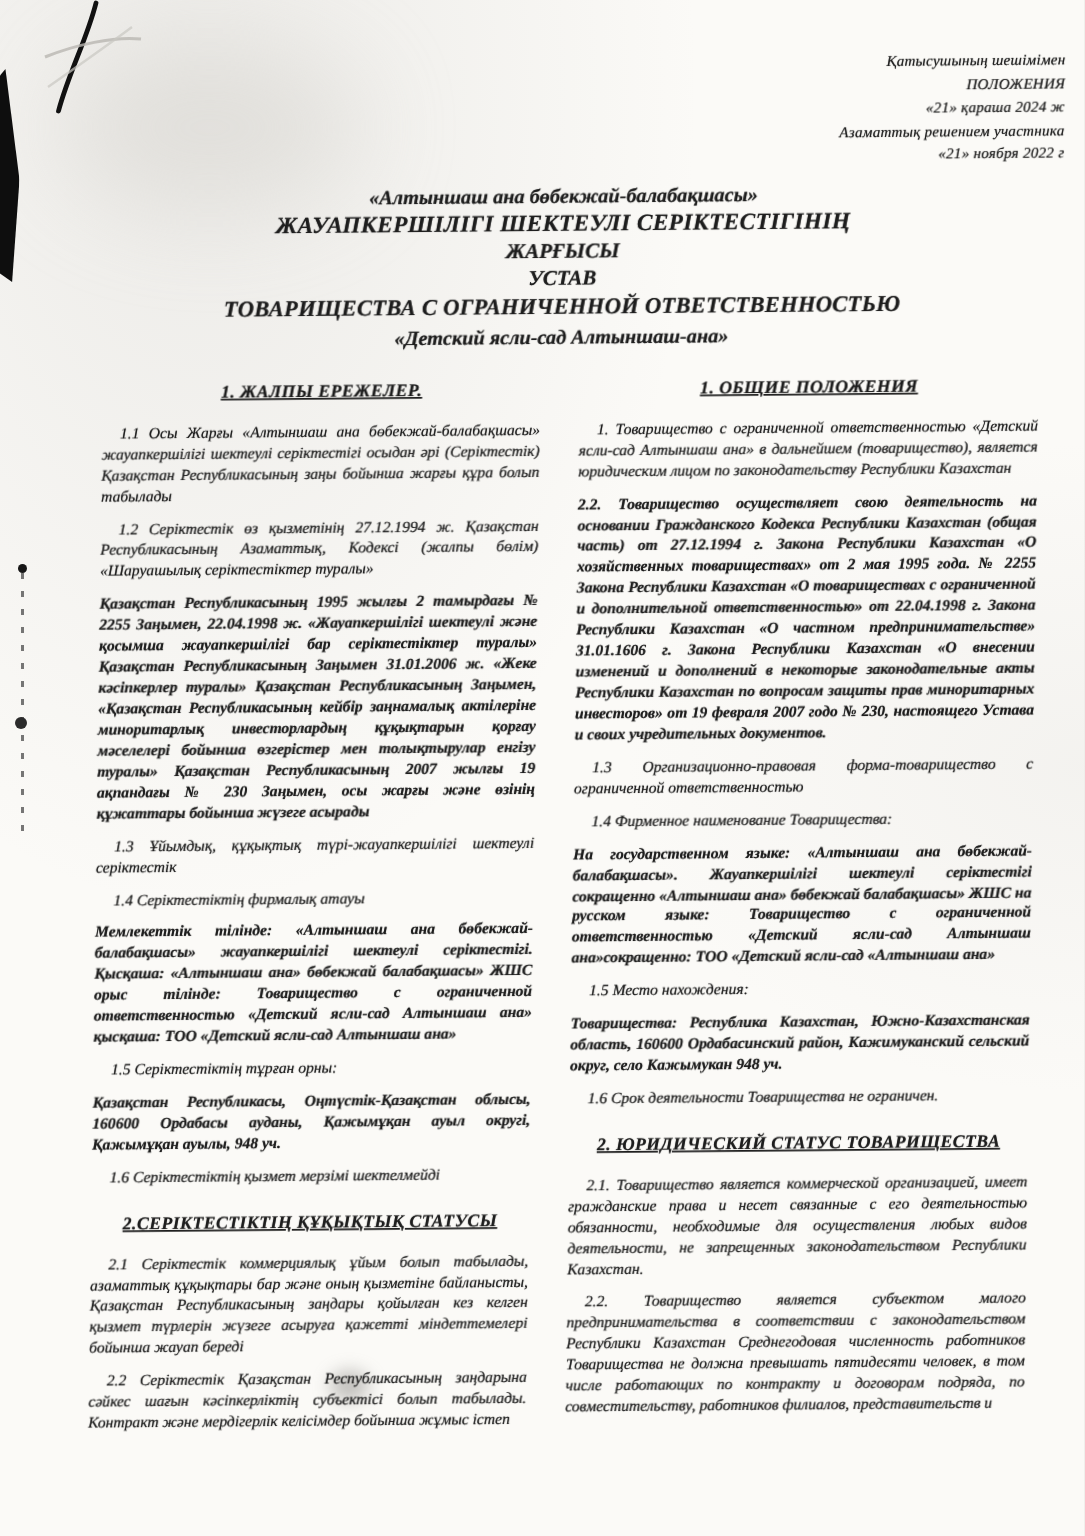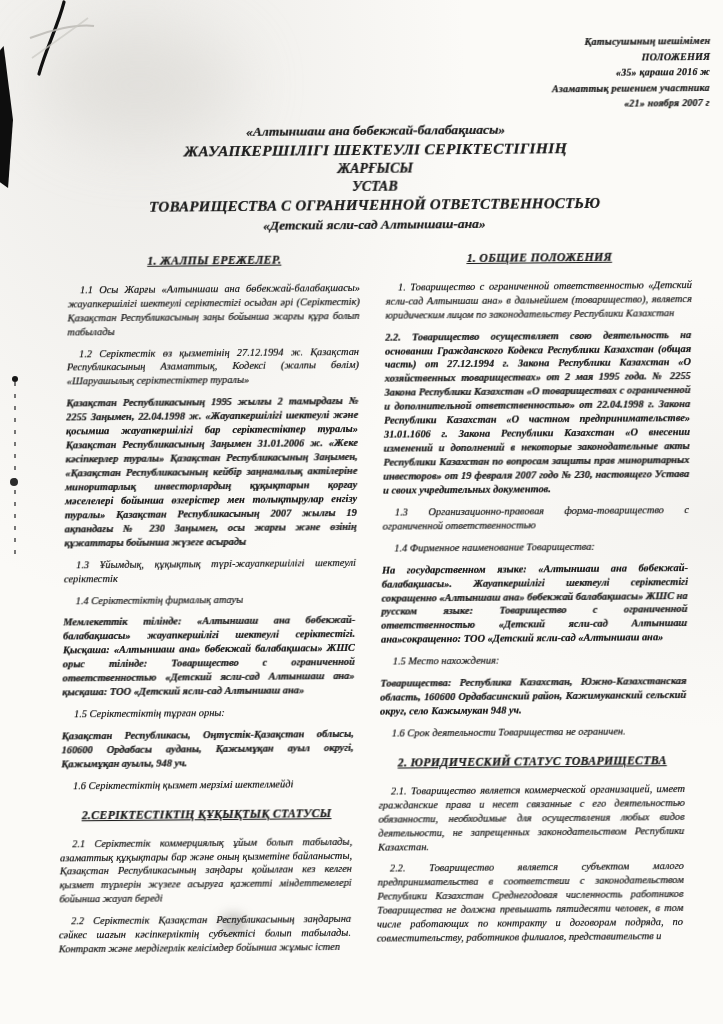--- a/index.html
+++ b/index.html
@@ -19,21 +19,21 @@
     position:absolute; inset:0;
     transform:skew(-0.8deg,-0.5deg);
     transform-origin:50% 0;
     filter:blur(0.32px);
     text-shadow:0 0 .55px rgba(20,20,20,.75);
   }
   
   .approval{
     position:absolute; top:36px; right:12px;
     text-align:right; font-size:10px; line-height:1.55;
-    font-weight:bold; font-style:italic; letter-spacing:.2px;
+    font-weight:normal; font-style:italic; letter-spacing:.2px;
   }
   
   .title{
     position:absolute; top:122px; left:60px; right:28px;
     text-align:center; font-weight:bold; font-style:italic; line-height:1.3;
   }
   .title .t1{font-size:13.5px;}
   .title .t2{font-size:15.5px; letter-spacing:.3px;}
   .title .t3{font-size:14px;}
   .title .t4{font-size:14px;}
@@ -93,23 +93,23 @@
   <div class="perforation"></div>
   <div class="perf-dot-a"></div>
   <div class="perf-dot-b"></div>
   <div class="smudge"></div>
 
   <div class="content">
 
     <div class="approval">
       <div>Қатысушының шешімімен</div>
       <div>ПОЛОЖЕНИЯ</div>
-      <div>«35» қараша 2016 ж</div>
+      <div>«21» қараша 2024 ж</div>
       <div>Азаматтық решением участника</div>
-      <div>«21» ноября 2007 г</div>
+      <div>«21» ноября 2022 г</div>
     </div>
 
     <div class="title">
       <div class="t1">«Алтыншаш ана бөбекжай-балабақшасы»</div>
       <div class="t2">ЖАУАПКЕРШІЛІГІ ШЕКТЕУЛІ СЕРІКТЕСТІГІНІҢ</div>
       <div class="t3">ЖАРҒЫСЫ</div>
       <div class="t4">УСТАВ</div>
       <div class="t5">ТОВАРИЩЕСТВА С ОГРАНИЧЕННОЙ ОТВЕТСТВЕННОСТЬЮ</div>
       <div class="t6">«Детский ясли-сад Алтыншаш-ана»</div>
     </div>

